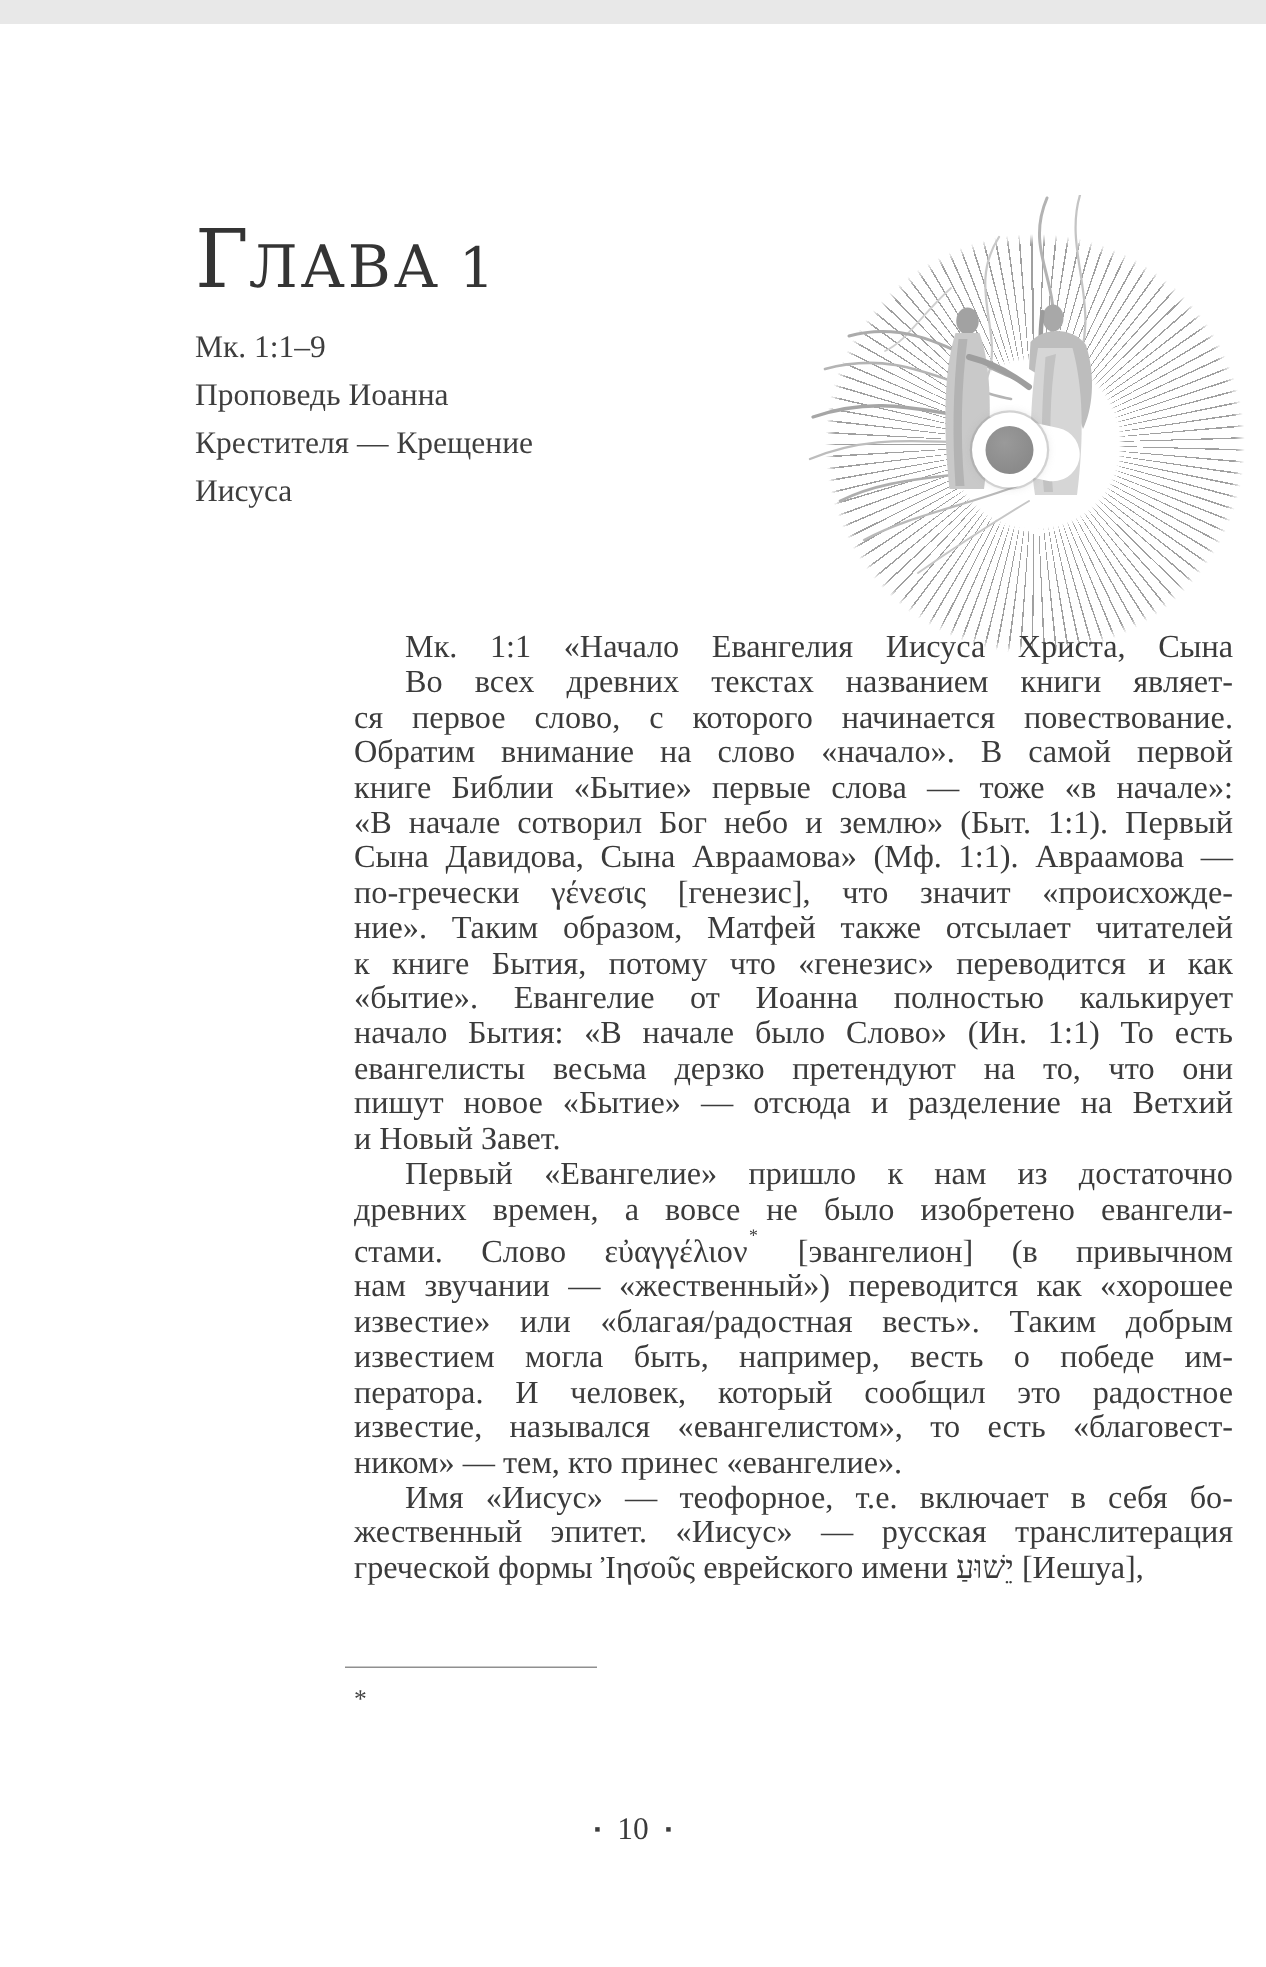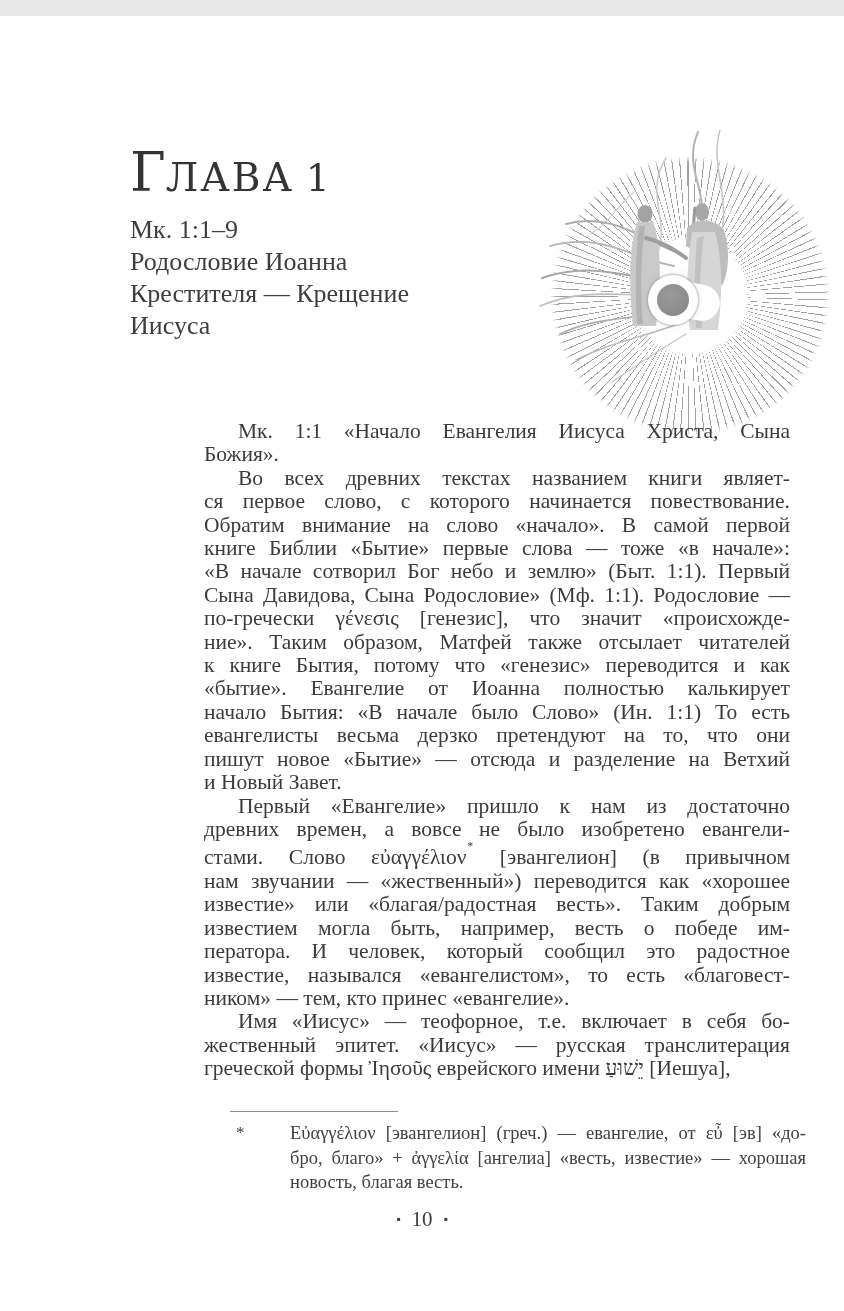--- a/index.html
+++ b/index.html
@@ -9,38 +9,38 @@
     font-family:"Liberation Serif","DejaVu Serif",serif;
     color:#3a3a3a;
     -webkit-font-smoothing:antialiased;
   }
   
   .chapter{position:absolute; left:130px; top:130px; width:400px;}
   .chapter-title{font-family:"DejaVu Serif","Liberation Serif",serif; color:#343434; white-space:nowrap;}
   .chapter-title .t-init{font-size:54px; line-height:54px;}
   .chapter-title .t-caps{font-size:39px; letter-spacing:2px;}
   .chapter-title .t-num{font-size:37px; margin-left:12px;}
-  .chapter-sub{margin-top:14px; font-size:26px; line-height:32px; color:#3e3e3e;}
+  .chapter-sub{margin-top:14px; font-size:21px; line-height:32px; color:#3e3e3e;}
   
   .illustration{position:absolute; left:538px; top:114px; width:296px; height:276px;}
   .rays{
     position:absolute; left:12px; top:26px; width:280px; height:280px; border-radius:50%;
     background:repeating-conic-gradient(from -1deg, rgba(128,128,128,.75) 0deg .45deg, transparent .45deg 3.3deg);
     -webkit-mask:radial-gradient(closest-side, transparent 0 40%, #000 43% 95%, transparent 100%);
     mask:radial-gradient(closest-side, transparent 0 40%, #000 43% 95%, transparent 100%);
   }
   .ill-svg{position:absolute; left:0; top:0;}
   .orb-tail{position:absolute; left:128px; top:153px; width:54px; height:36px; background:#fff;
     border-radius:18px; transform:rotate(12deg);}
   .orb-ring{position:absolute; left:110px; top:145px; width:50px; height:50px; border-radius:50%;
     background:#fff; box-shadow:0 0 0 1.5px rgba(150,150,150,.35), 0 0 6px rgba(150,150,150,.3);}
   .orb-core{position:absolute; left:119px; top:154px; width:32px; height:32px; border-radius:50%;
     background:radial-gradient(circle at 40% 35%, #9a9a9a, #848484);}
   
-  .body-text{position:absolute; left:204px; top:404px; width:586px;
+  .body-text{position:absolute; left:236px; top:404px; width:586px;
     font-size:21.5px; line-height:23.4px; color:#3b3b3b;}
   .line{text-align:justify; text-align-last:justify; white-space:normal;}
   .line.last{text-align-last:left;}
   .line.first{text-indent:34px;}
   sup{font-size:.55em; position:relative; top:-.5em; margin:0 1px;}
   
   .footnote{position:absolute; left:220px; top:1095px; width:586px; color:#414141;}
   .fn-rule{margin-left:10px; width:168px; border-top:1.5px solid #8f8f8f;}
   .fn-row{display:flex; margin-top:9px;}
   .fn-marker{width:70px; box-sizing:border-box; padding-left:16px; font-size:17px; line-height:24.6px;}
@@ -56,21 +56,21 @@
 <body>
 
 <div class="page">
 
   <div class="chapter">
     <div class="chapter-title">
       <span class="t-init">Г</span><span class="t-caps">ЛАВА</span><span class="t-num">1</span>
     </div>
     <div class="chapter-sub">
       <div>Мк. 1:1–9</div>
-      <div>Родословие Иоанна</div>
+      <div>Проповедь Иоанна</div>
       <div>Крестителя — Крещение</div>
       <div>Иисуса</div>
     </div>
   </div>
 
   <div class="illustration">
     <div class="rays"></div>
     <svg class="ill-svg" width="296" height="276" viewBox="0 0 296 276" fill="none">
 
       <path d="M160 2 C142 44 180 66 156 112" stroke="#b3b3b3" stroke-width="2" stroke-linecap="round"></path>
@@ -98,29 +98,28 @@
       <path d="M159 108 C156 146 156 172 158 198 L164 198 C161 162 162 132 166 106 Z" fill="#c2c2c2"></path>
     </svg>
     <div class="orb-tail"></div>
     <div class="orb-ring"></div>
     <div class="orb-core"></div>
   </div>
 
   <div class="body-text">
       <div class="para">
         <div class="line first">Мк. 1:1 «Начало Евангелия Иисуса Христа, Сына</div>
-        <div class="line last">Божия».</div>
       </div>
       <div class="para">
         <div class="line first">Во всех древних текстах названием книги являет-</div>
         <div class="line">ся первое слово, с которого начинается повествование.</div>
         <div class="line">Обратим внимание на слово «начало». В самой первой</div>
         <div class="line">книге Библии «Бытие» первые слова — тоже «в начале»:</div>
         <div class="line">«В начале сотворил Бог небо и землю» (Быт. 1:1). Первый</div>
-        <div class="line">Сына Давидова, Сына Родословие» (Мф. 1:1). Родословие —</div>
+        <div class="line">Сына Давидова, Сына Авраамова» (Мф. 1:1). Авраамова —</div>
         <div class="line">по-гречески γένεσις [генезис], что значит «происхожде-</div>
         <div class="line">ние». Таким образом, Матфей также отсылает читателей</div>
         <div class="line">к книге Бытия, потому что «генезис» переводится и как</div>
         <div class="line">«бытие». Евангелие от Иоанна полностью калькирует</div>
         <div class="line">начало Бытия: «В начале было Слово» (Ин. 1:1) То есть</div>
         <div class="line">евангелисты весьма дерзко претендуют на то, что они</div>
         <div class="line">пишут новое «Бытие» — отсюда и разделение на Ветхий</div>
         <div class="line last">и Новый Завет.</div>
       </div>
       <div class="para">
@@ -138,25 +137,20 @@
         <div class="line first">Имя «Иисус» — теофорное, т.е. включает в себя бо-</div>
         <div class="line">жественный эпитет. «Иисус» — русская транслитерация</div>
         <div class="line last">греческой формы Ἰησοῦς еврейского имени יֵשׁוּעַ [Иешуа],</div>
       </div>
     </div>
 
   <div class="footnote">
     <div class="fn-rule"></div>
     <div class="fn-row">
       <div class="fn-marker">*</div>
-      <div class="fn-lines">
-          <div class="fnline first">Εὐαγγέλιον [эвангелион] (греч.) — евангелие, от εὖ [эв] «до-</div>
-          <div class="fnline">бро, благо» + ἀγγελία [ангелиа] «весть, известие» — хорошая</div>
-          <div class="fnline last">новость, благая весть.</div>
-        </div>
     </div>
   </div>
 
   <div class="pagenum">
     <span class="sq">▪</span>
     <span>10</span>
     <span class="sq">▪</span>
   </div>
 
 </div>

